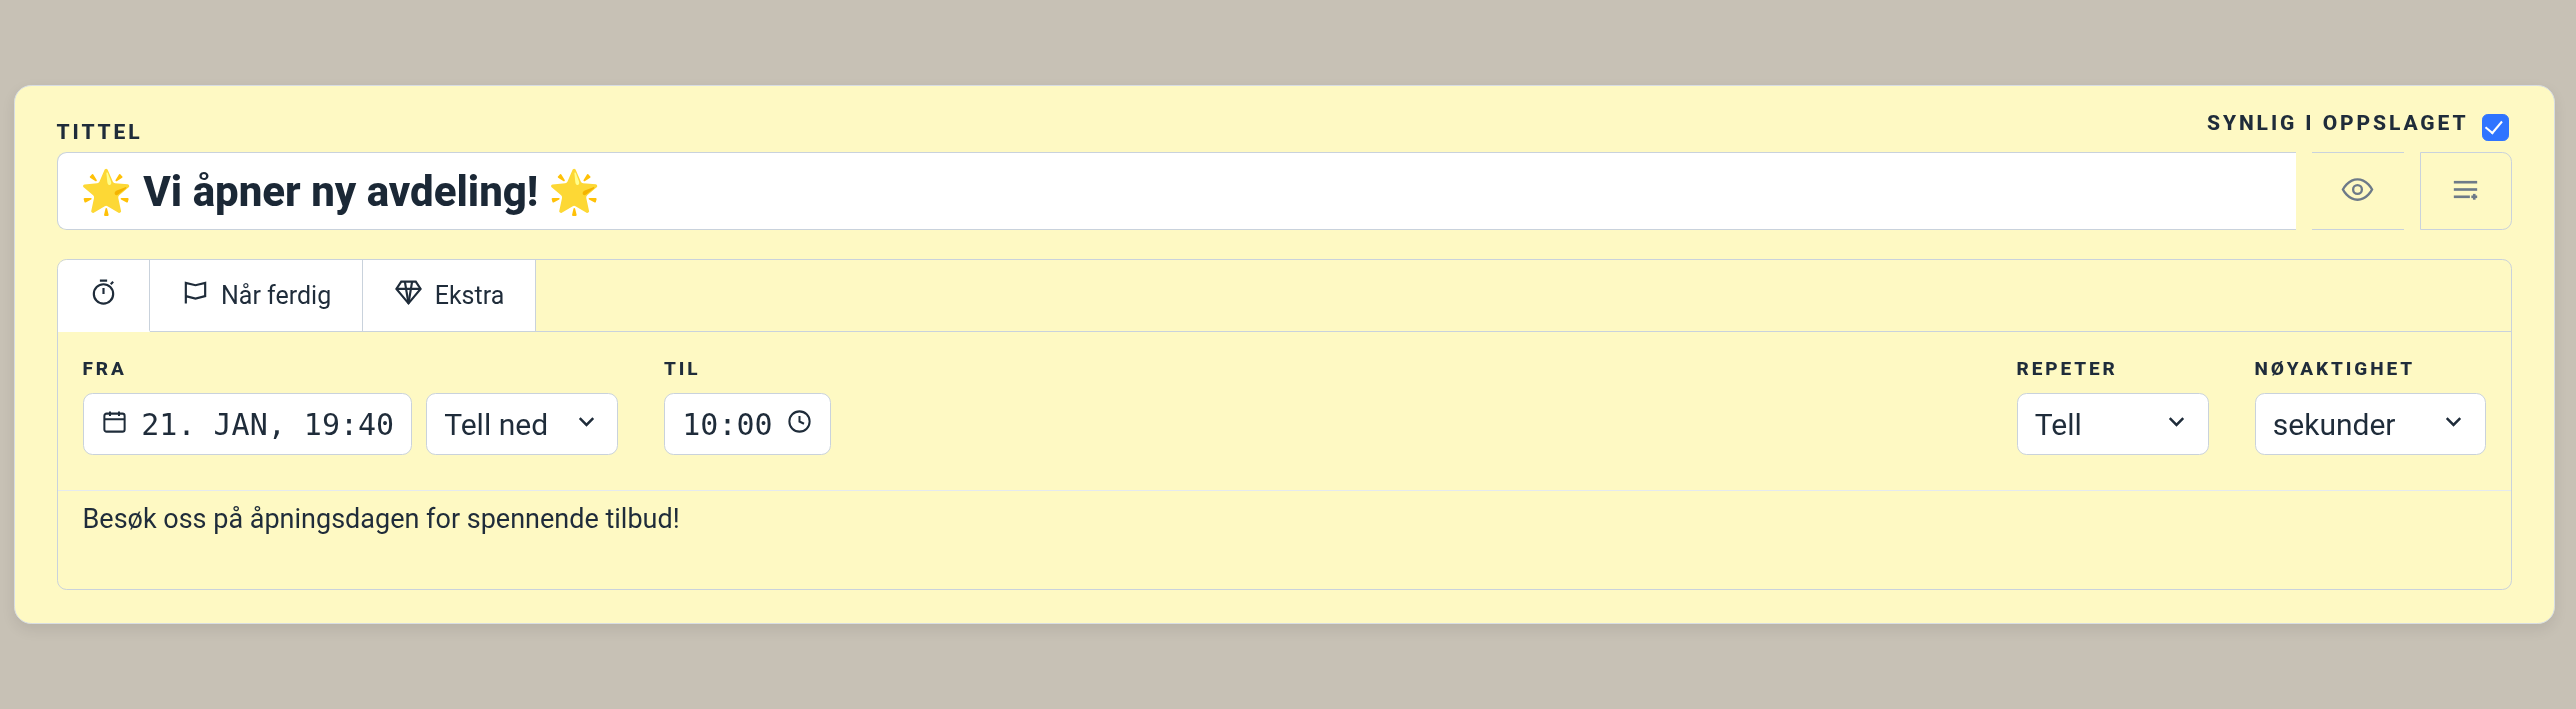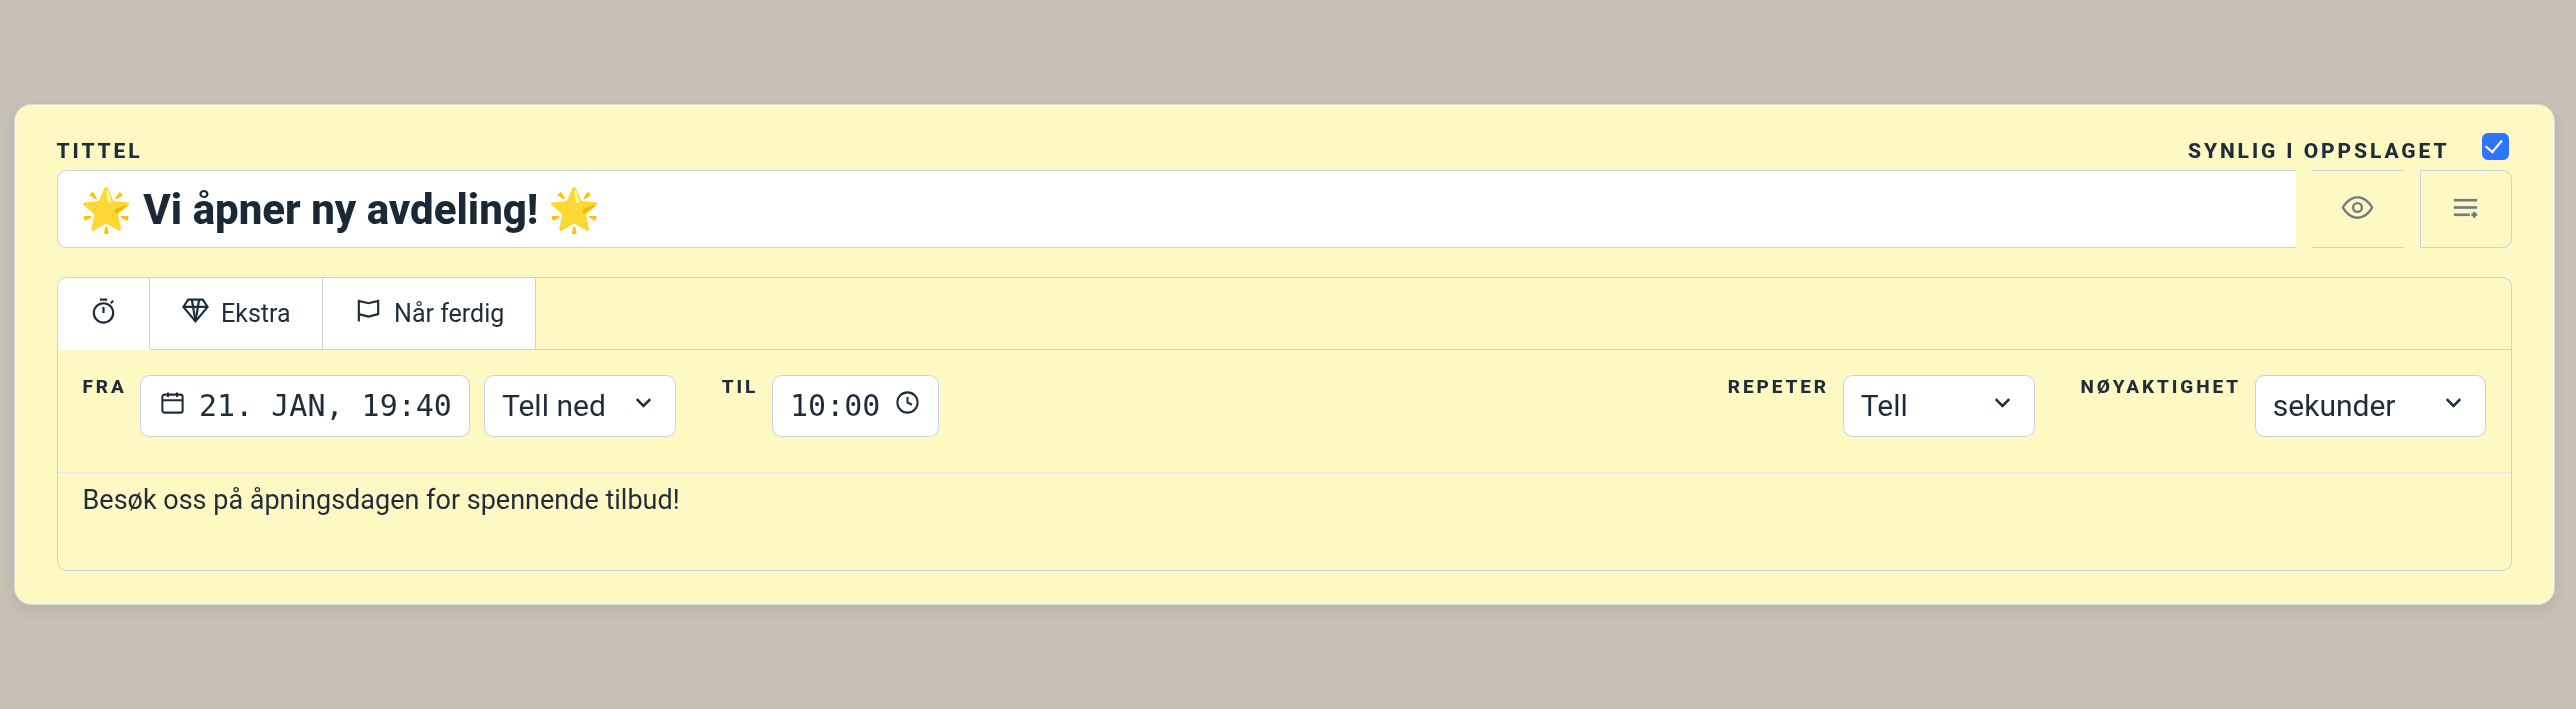--- a/index.html
+++ b/index.html
@@ -30,21 +30,21 @@
     align-items: flex-end;
     justify-content: space-between;
     margin-bottom: 7.7px;
   }
   .label {
     font-weight: 800;
     letter-spacing: 2.9px;
     color: #1f2c3a;
     font-size: 21px;
   }
-  .vis-wrap { display: flex; align-items: flex-end; gap: 28px; }
+  .vis-wrap { display: flex; align-items: flex-start; gap: 9px; }
   .checkbox {
     width: 27px; height: 27px;
     appearance: none;
     border: 1.9px solid #2f74ff;
     border-radius: 5.8px;
     background: #2f74ff;
     position: relative;
     cursor: pointer;
   }
   .checkbox::after{
@@ -106,21 +106,21 @@
     margin-bottom: -1px;
   }
   .tab svg { width: 29px; height: 29px; color:#1f2c3a; }
 
   .row-fields {
     display: flex;
     align-items: flex-start;
     padding: 25px 25px 35px 25px;
     gap: 46px;
   }
-  .group { display: flex; flex-direction: row; gap: 13.5px; }
+  .group { display: flex; flex-direction: column; gap: 13.5px; }
   .small-label {
     font-weight: 800; letter-spacing: 2.9px;
     font-size: 19px; color:#1f2c3a;
   }
   .hstack { display: flex; gap: 13.5px; }
   .spacer { flex: 1; }
 
   .ctrl {
     display: flex; align-items: center; gap: 13.5px;
     border: 1px solid #c9d2dc;
@@ -195,35 +195,35 @@
               <circle cx="12" cy="14" r="8"></circle>
               <line x1="12" y1="14" x2="12" y2="9"></line>
               <line x1="9" y1="3" x2="15" y2="3"></line>
               <line x1="18" y1="6" x2="20" y2="4"></line>
             </svg>
           </span>
         </div>
         <div class="tab">
           <span>
             <svg viewBox="0 0 24 24" fill="none" stroke="currentColor" stroke-width="1.8">
+              <path d="M4 21V4l8 2 8-2v11l-8 2-8-2"></path>
+            </svg>
+          </span>
+          <span>Når ferdig</span>
+        </div>
+        <div class="tab">
+          <span>
+            <svg viewBox="0 0 24 24" fill="none" stroke="currentColor" stroke-width="1.8">
               <path d="M6 3h12l4 6-10 12L2 9l4-6z"></path>
               <path d="M2 9h20"></path>
               <path d="M9 3l3 18"></path>
               <path d="M15 3l-3 18"></path>
             </svg>
           </span>
           <span>Ekstra</span>
-        </div>
-        <div class="tab">
-          <span>
-            <svg viewBox="0 0 24 24" fill="none" stroke="currentColor" stroke-width="1.8">
-              <path d="M4 21V4l8 2 8-2v11l-8 2-8-2"></path>
-            </svg>
-          </span>
-          <span>Når ferdig</span>
         </div>
       </div>
 
       <div class="row-fields">
         <div class="group">
           <div class="small-label">FRA</div>
           <div class="hstack">
             <div class="ctrl">
               <span>
                 <svg viewBox="0 0 24 24" fill="none" stroke="currentColor" stroke-width="1.8">

